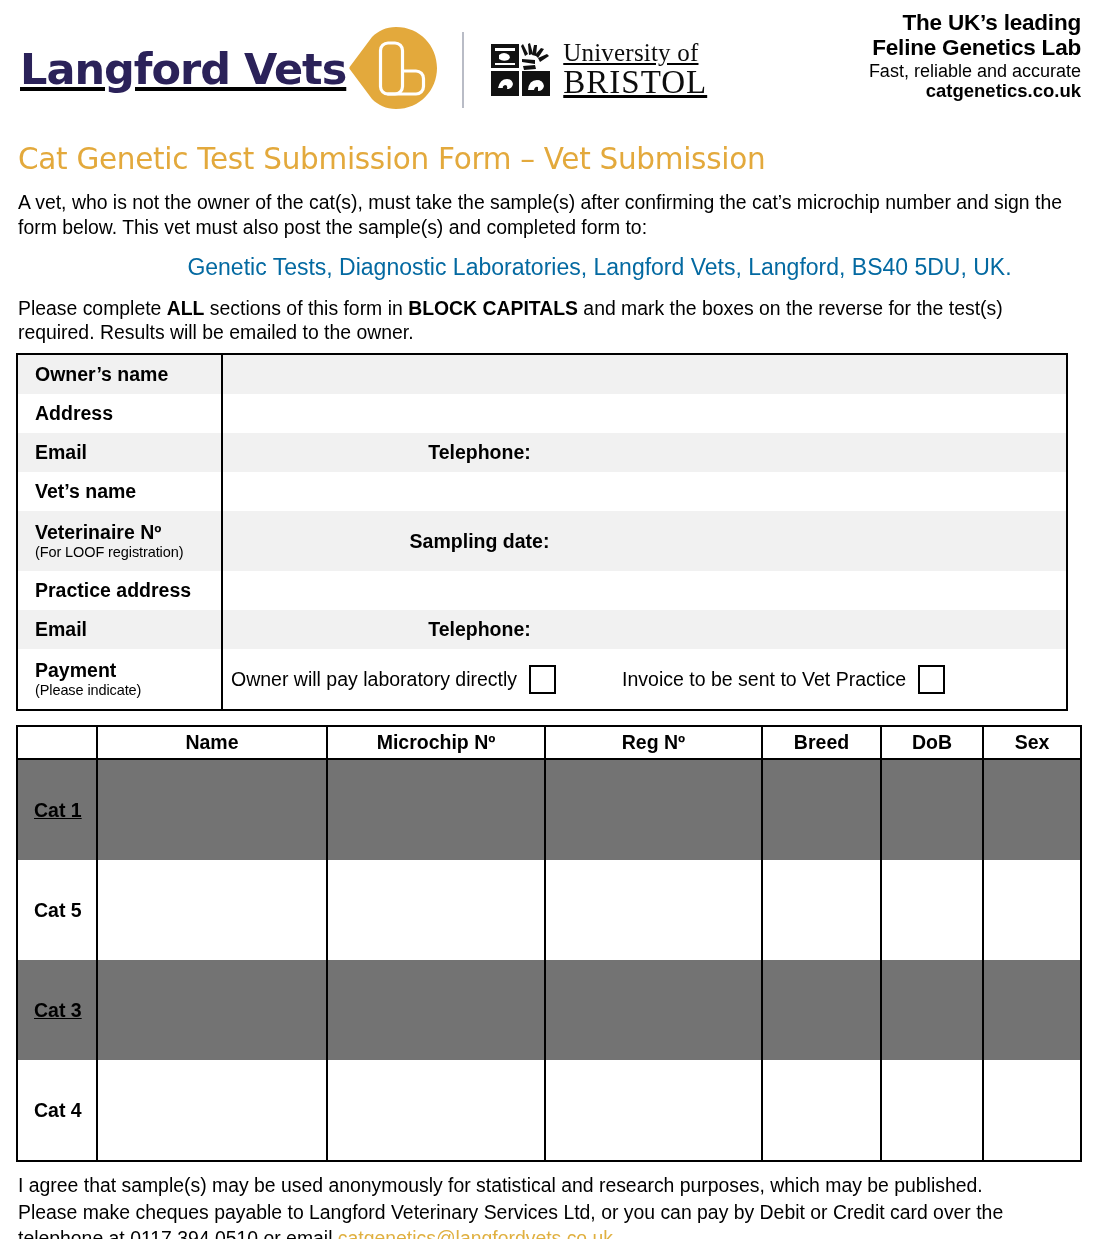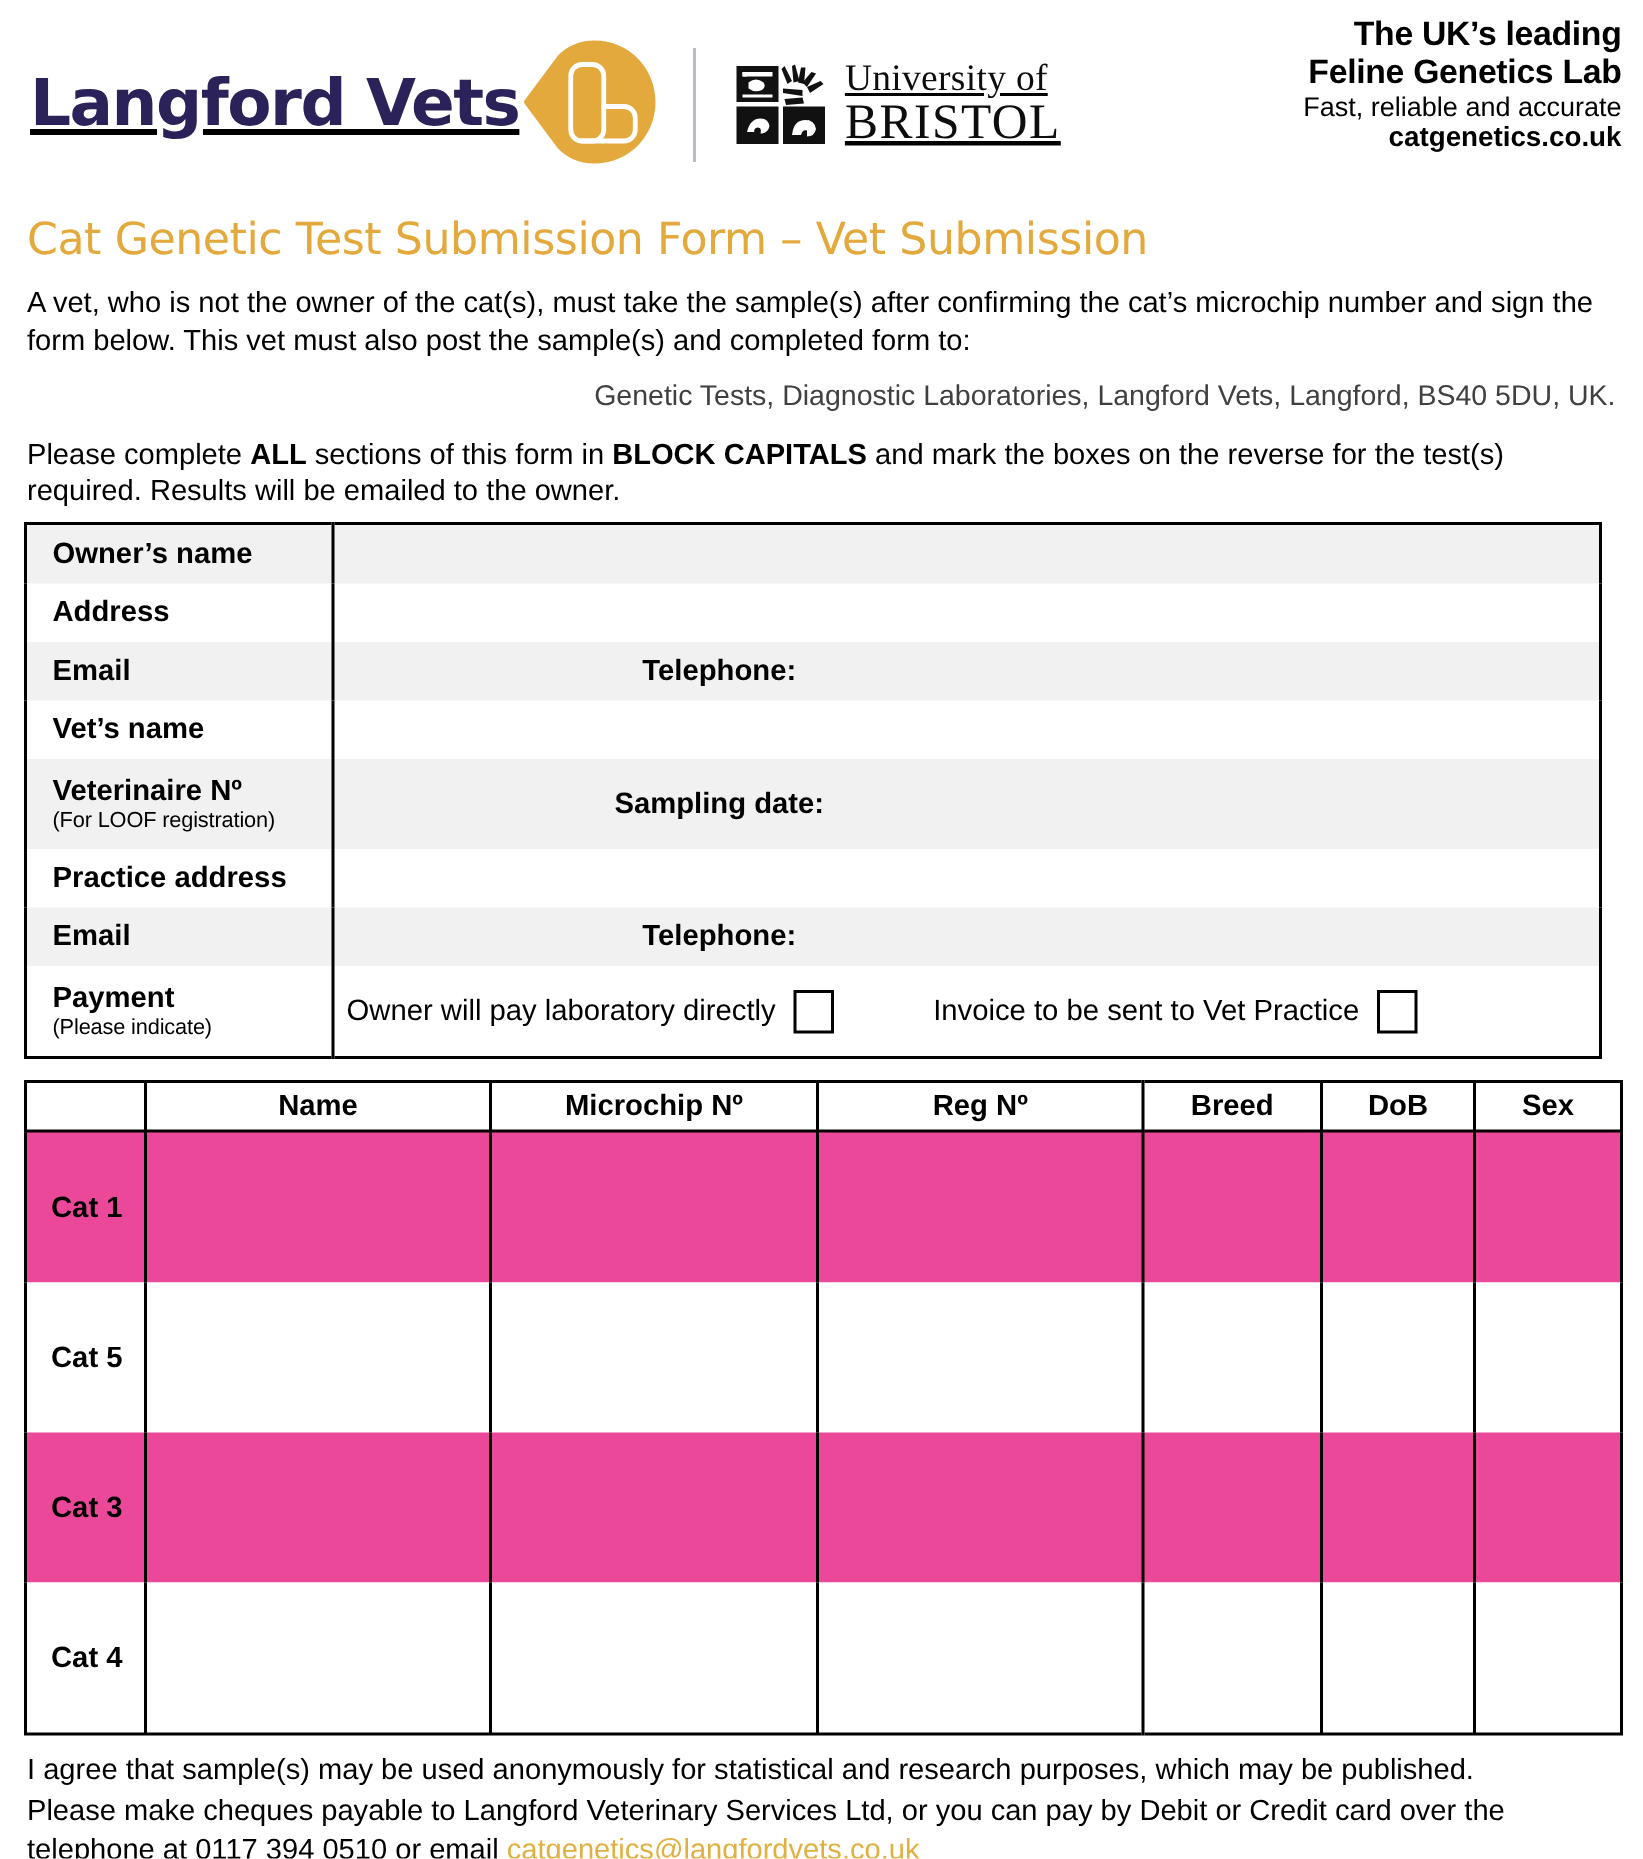--- a/index.html
+++ b/index.html
@@ -123,24 +123,24 @@
     letter-spacing: -0.3px;
   }
   .intro {
     margin: 14px 18px 0 18px;
     font-size: 19.4px;
     line-height: 1.28;
     color: #000;
   }
   .addr-line {
     margin: 14px 18px 0 18px;
-    font-size: 19px;
-    text-align: right;
+    font-size: 23px;
+    text-align: center;
     padding-left: 104px;
-    color: #404040;
+    color: #0369a1;
   }
   .instructions {
     margin: 15px 18px 0 18px;
     font-size: 19.4px;
     line-height: 1.28;
     color: #000;
   }
   .instructions b { font-weight: bold; }
 
   
@@ -223,21 +223,21 @@
     font-size: 19.5px;
     font-weight: bold;
     text-align: center;
     border-bottom: 2.5px solid #000;
     background: #fff;
   }
   .cat-table tbody td {
     height: 100px;
     background: #fff;
   }
-  .cat-table tbody tr.alt td { background: #ec4899; }
+  .cat-table tbody tr.alt td { background: #737373; text-decoration: underline; }
   td.catlabel {
     text-align: left;
     padding-left: 16px;
     font-weight: bold;
     font-size: 19.5px;
   }
   .col-idx  { width: 78px; }
   .col-name { width: 228px; }
   .col-chip { width: 216px; }
   .col-reg  { width: 215px; }

